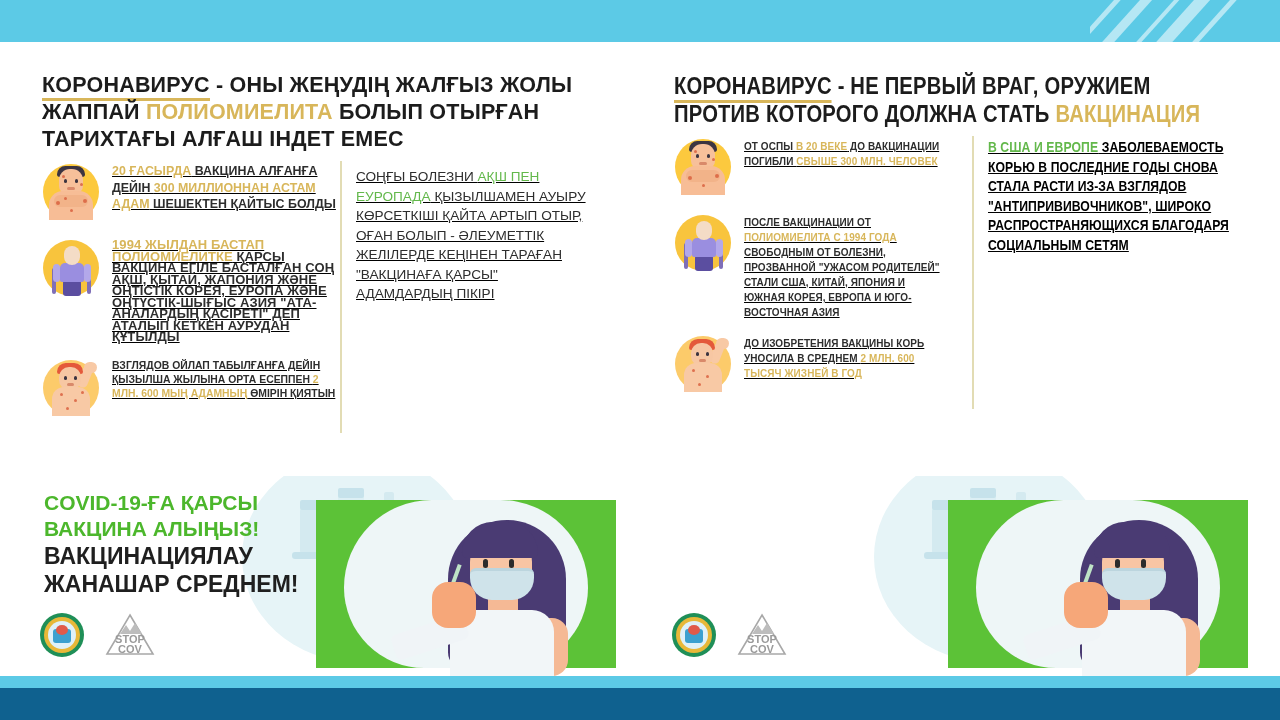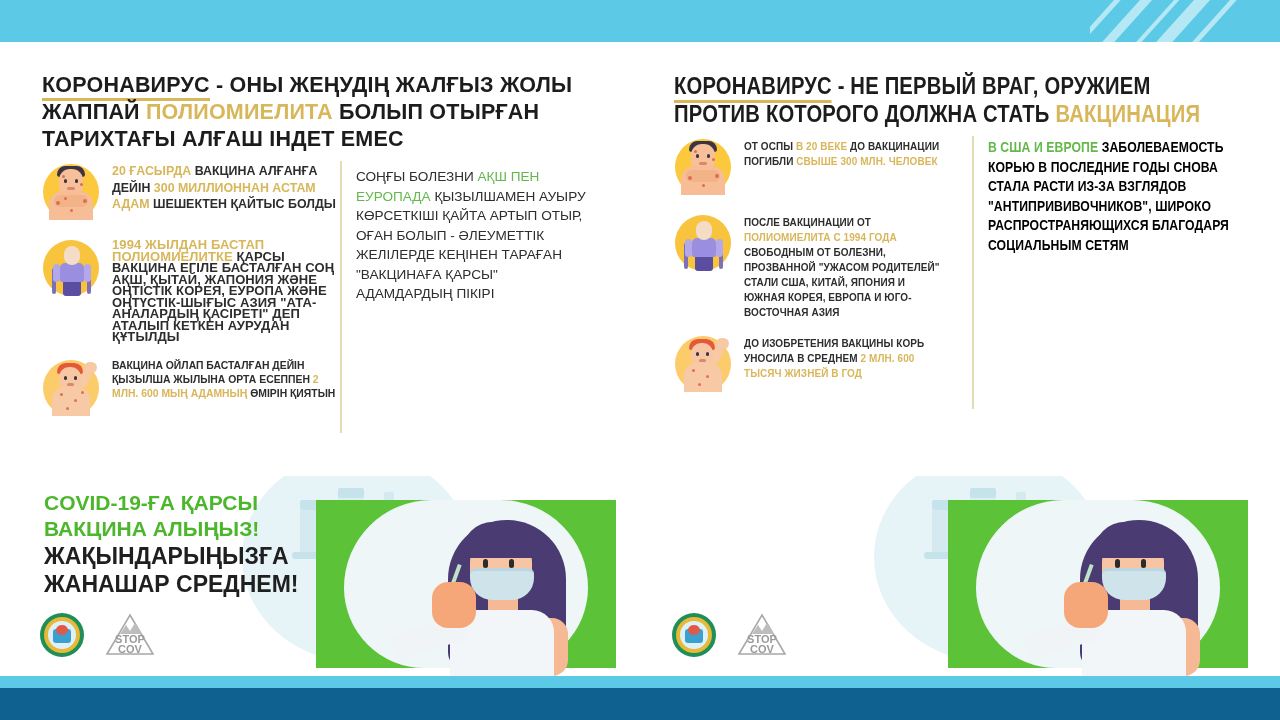--- a/index.html
+++ b/index.html
@@ -58,21 +58,21 @@
     width: 113%;
   }
   .kw-gold  { color: #d8b65a; }
   .kw-green { color: #63b84b; }
   .ul-gold  {
     border-bottom: 3px solid #d8b65a; padding-bottom: 1px;
   }
 
   
   .body-wrap {
-    position: relative; display: flex; padding: 8px 22px 0 24px; 
+    position: relative; display: flex; padding: 8px 22px 0 24px;  text-decoration: underline;
   }
   .col-left  { width: 300px; }
   .col-right {
     width: 258px; border-left: 2px solid #e2dcb4; padding-left: 14px;
     padding-top: 6px;
   }
 
   .fact {
     display: flex; gap: 10px; margin-bottom: 14px; align-items: flex-start;
   }
@@ -258,21 +258,21 @@
             <div class="av-el head"></div>
           <div class="av-el eyeL"></div>
             <div class="av-el eyeR"></div>
             <div class="av-el mouth"></div>
           <div class="av-el torso"></div>
           <div class="av-el spot" style="left:20px;top:36px;width:3px;height:3px"></div>
           <div class="av-el spot" style="left:34px;top:42px;width:3px;height:3px"></div>
           <div class="av-el spot" style="left:26px;top:50px;width:3px;height:3px"></div>
           <div class="av-el spot" style="left:41px;top:34px;width:3px;height:3px"></div>
         </div>
-        <div class="txt"><span>ВАКЦИНА ОЙЛАП БАСТАЛҒАН ДЕЙІН ҚЫЗЫЛША ЖЫЛЫНА ОРТА ЕСЕППЕН </span><span class="kw-gold">2 МЛН. 600 МЫҢ АДАМНЫҢ</span><span> ӨМІРІН ҚИЯТЫН</span></div>
+        <div class="txt"><span>ВЗГЛЯДОВ ОЙЛАП ТАБЫЛҒАНҒА ДЕЙІН ҚЫЗЫЛША ЖЫЛЫНА ОРТА ЕСЕППЕН </span><span class="kw-gold">2 МЛН. 600 МЫҢ АДАМНЫҢ</span><span> ӨМІРІН ҚИЯТЫН</span></div>
       </div>
 
     </div>
 
     <div class="col-right">
       <div class="para"><span>СОҢҒЫ БОЛЕЗНИ </span><span class="kw-green">АҚШ ПЕН ЕУРОПАДА</span><span> ҚЫЗЫЛШАМЕН АУЫРУ КӨРСЕТКІШІ ҚАЙТА АРТЫП ОТЫР, ОҒАН БОЛЫП - ӘЛЕУМЕТТІК ЖЕЛІЛЕРДЕ КЕҢІНЕН ТАРАҒАН "ВАКЦИНАҒА ҚАРСЫ" АДАМДАРДЫҢ ПІКІРІ</span></div>
     </div>
   </div>
 
   <div class="banner">
@@ -300,21 +300,21 @@
       <div class="n-el n-eyeR"></div>
       <div class="n-el n-mask"></div>
       <div class="n-el n-armwhite"></div>
       <div class="n-el n-syringe"></div>
       <div class="n-el n-hand"></div>
     </div>
 
     <div class="slogan">
       <div class="l1">COVID-19-ҒА ҚАРСЫ</div>
       <div class="l1">ВАКЦИНА АЛЫҢЫЗ!</div>
-      <div class="l2">ЖАҚЫНДАРЫҢЫЗҒА</div>
+      <div class="l2">ВАКЦИНАЦИЯЛАУ</div>
       <div class="l2">ЖАНАШАР СРЕДНЕМ!</div>
     </div>
 
     <div class="logos">
       <div class="emblem">
         <div class="ring"></div>
           <div class="ring2"></div>
           <div class="inner"></div>
         <div class="snow"></div>
           <div class="bird"></div>

